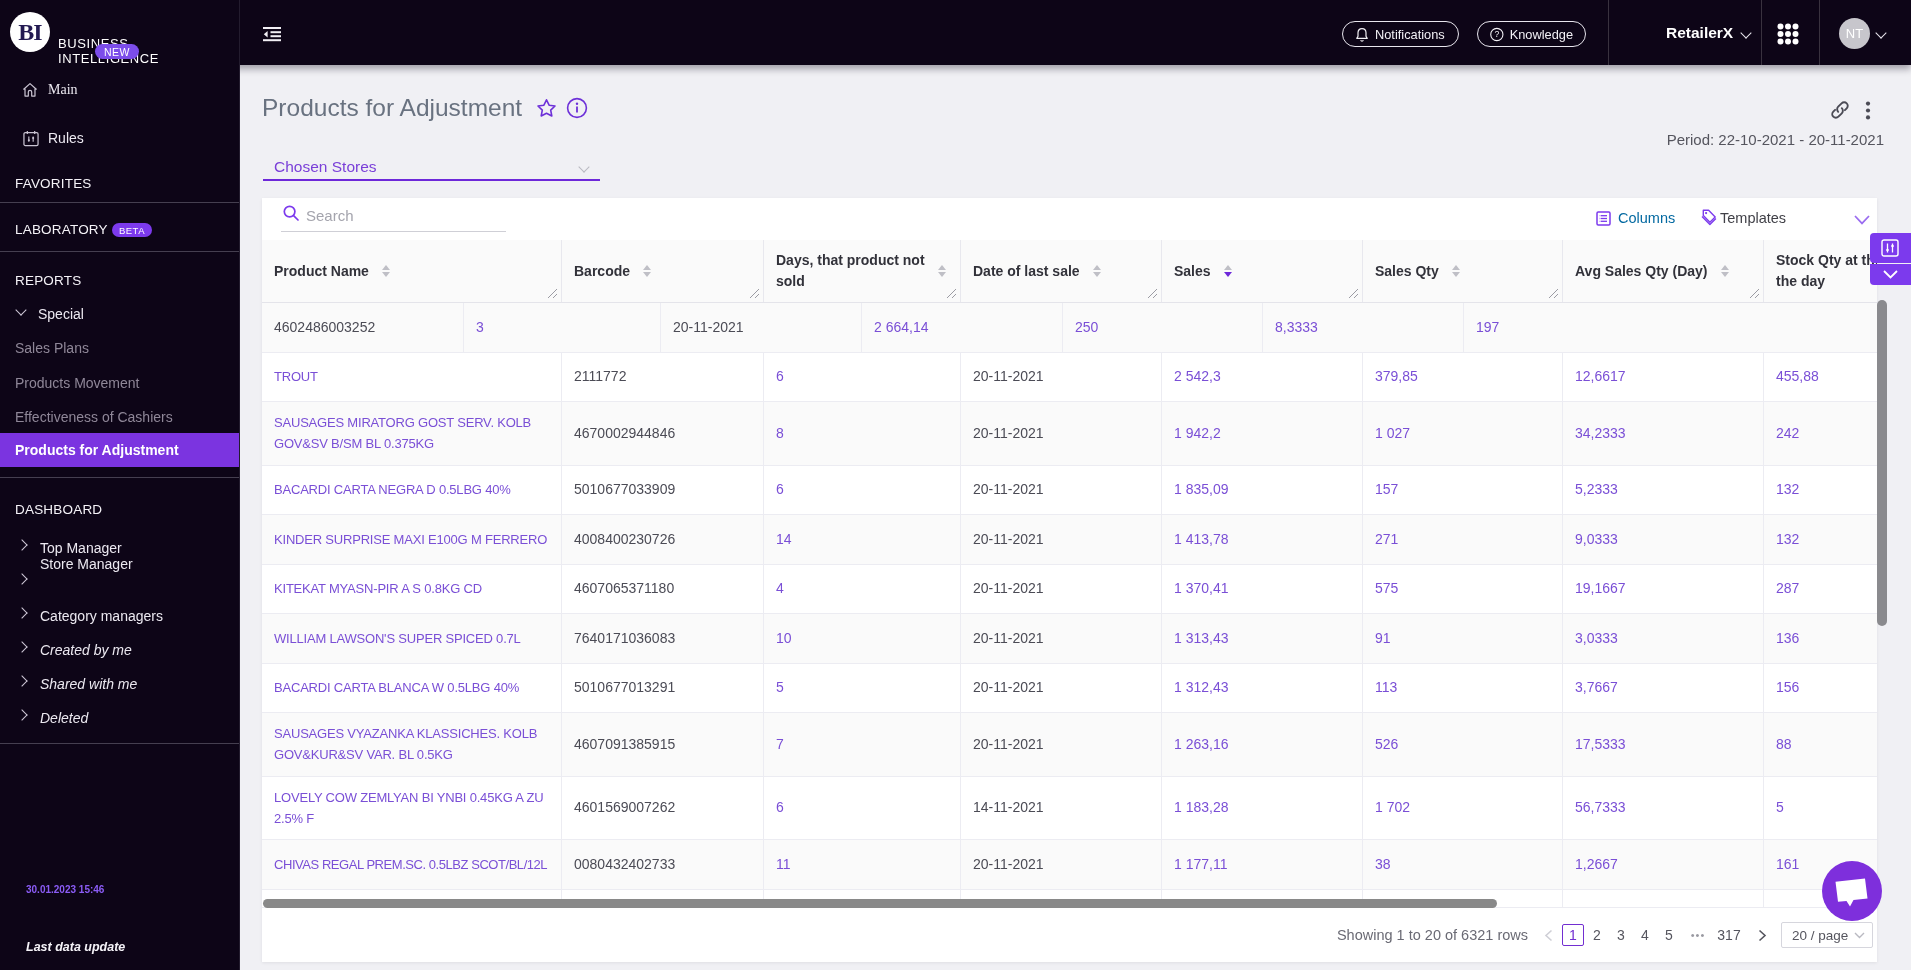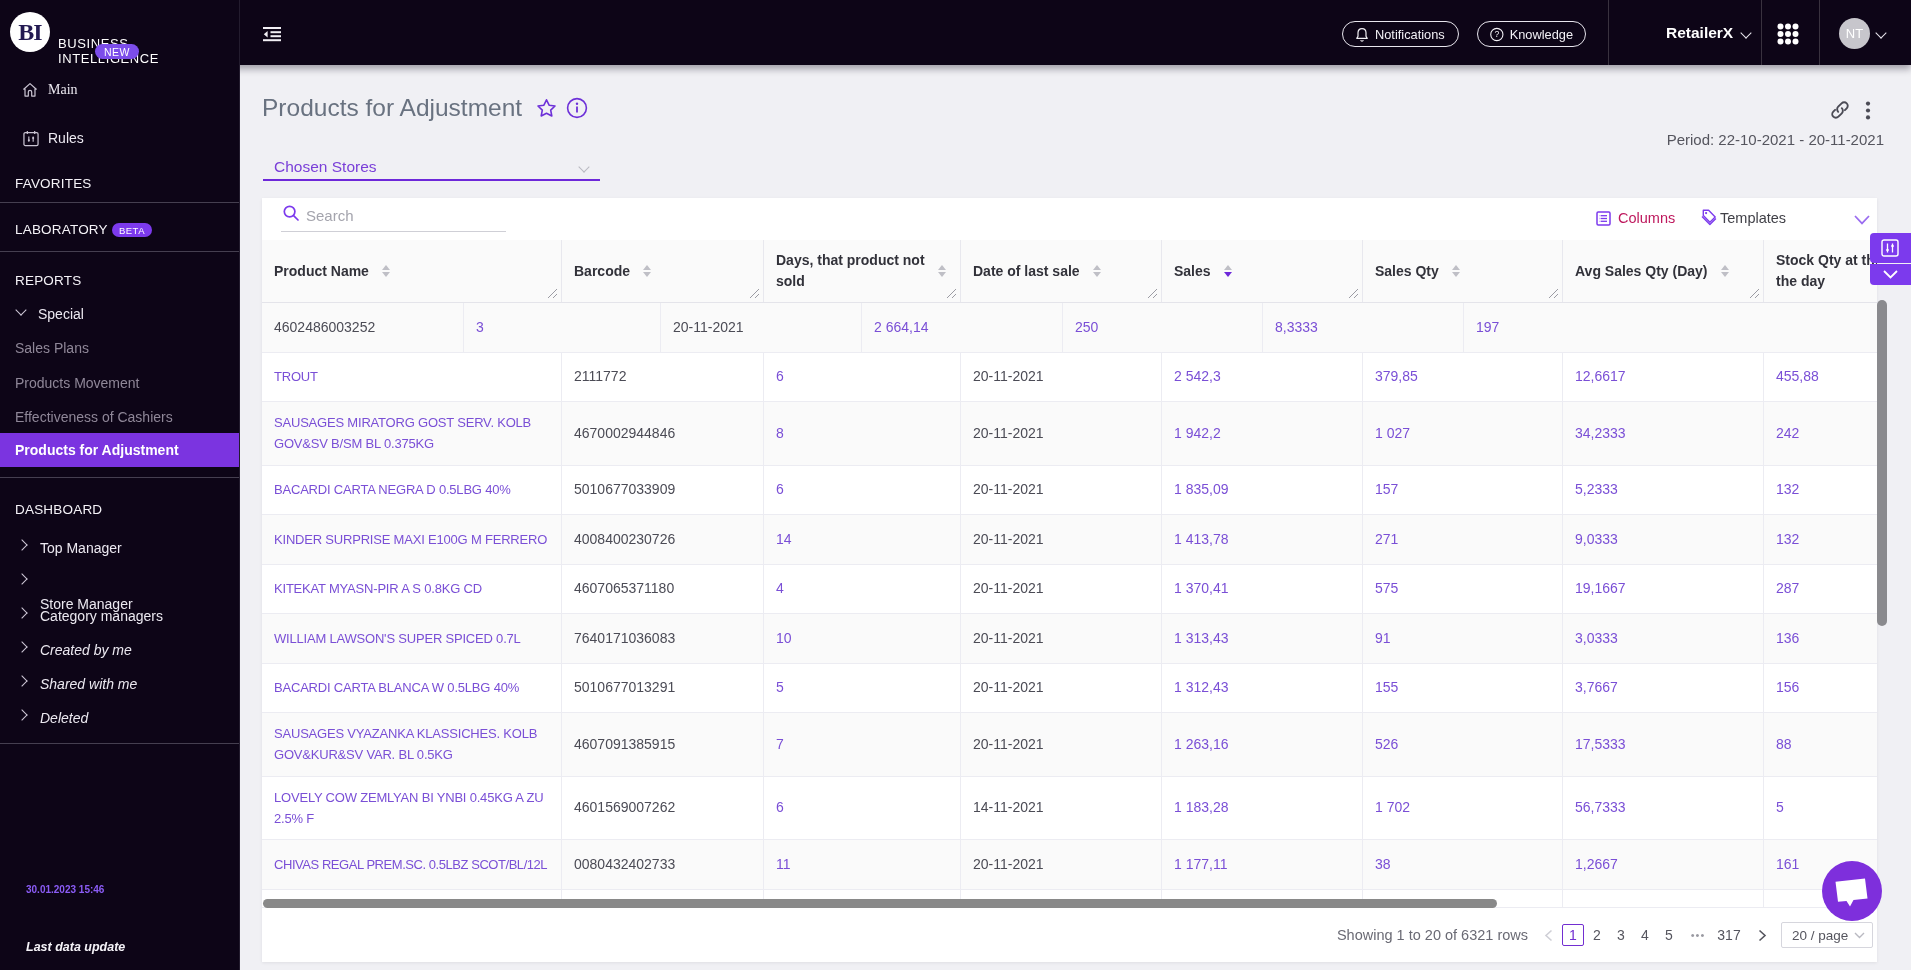--- a/index.html
+++ b/index.html
@@ -125,21 +125,21 @@
   <div class="nav navgray" style="left:15px;top:340px;font-size:14px;">Sales Plans</div>
   <div class="nav navgray" style="left:15px;top:375px;font-size:14px;">Products Movement</div>
   <div class="nav navgray" style="left:15px;top:409px;font-size:14px;">Effectiveness of Cashiers</div>
   <div class="abs" style="left:0;top:433px;width:239px;height:34px;background:#7b34e0;"></div>
   <div class="nav" style="left:15px;top:442px;font-size:14px;color:#ffffff;font-weight:bold;">Products for Adjustment</div>
   <div class="sdiv" style="top:477px"></div>
   <div class="sechead" style="top:502px;">DASHBOARD</div>
   <span class="chev right" style="position:absolute;left:18px;top:541px;"></span>
   <div class="nav" style="left:40px;top:540px;">Top Manager</div>
   <span class="chev right" style="position:absolute;left:18px;top:575px;"></span>
-  <div class="nav" style="left:40px;top:596px;">Store Manager</div>
+  <div class="nav" style="left:40px;top:556px;">Store Manager</div>
   <span class="chev right" style="position:absolute;left:18px;top:609px;"></span>
   <div class="nav" style="left:40px;top:608px;">Category managers</div>
   <span class="chev right" style="position:absolute;left:18px;top:643px;"></span>
   <div class="nav" style="left:40px;top:642px;font-style:italic;">Created by me</div>
   <span class="chev right" style="position:absolute;left:18px;top:677px;"></span>
   <div class="nav" style="left:40px;top:676px;font-style:italic;">Shared with me</div>
   <span class="chev right" style="position:absolute;left:18px;top:711px;"></span>
   <div class="nav" style="left:40px;top:710px;font-style:italic;">Deleted</div>
   <div class="sdiv" style="top:743px"></div>
   <div class="abs" style="left:26px;top:884px;color:#8b5cf6;font-size:10px;font-weight:bold;">30.01.2023 15:46</div>
@@ -182,21 +182,21 @@
     <div class="abs" style="left:19px;top:33px;width:225px;height:1px;background:#cfcfd6;"></div>
     <svg class="abs" style="left:1334px;top:13px" width="15" height="15" viewBox="0 0 15 15">
       <rect x="1" y="1" width="13" height="13" rx="1.2" fill="none" stroke="#7c3aed" stroke-width="1.5"></rect>
       <line x1="4.6" y1="4.7" x2="11" y2="4.7" stroke="#7c3aed" stroke-width="1.3"></line>
       <line x1="4.6" y1="7.5" x2="11" y2="7.5" stroke="#7c3aed" stroke-width="1.3"></line>
       <line x1="4.6" y1="10.3" x2="11" y2="10.3" stroke="#7c3aed" stroke-width="1.3"></line>
       <line x1="3.6" y1="4.7" x2="3.9" y2="4.7" stroke="#7c3aed" stroke-width="1.3"></line>
       <line x1="3.6" y1="7.5" x2="3.9" y2="7.5" stroke="#7c3aed" stroke-width="1.3"></line>
       <line x1="3.6" y1="10.3" x2="3.9" y2="10.3" stroke="#7c3aed" stroke-width="1.3"></line>
     </svg>
-    <div class="abs" style="left:1356px;top:12px;font-size:14.5px;color:#be185d;">Columns</div>
+    <div class="abs" style="left:1356px;top:12px;font-size:14.5px;color:#0369a1;">Columns</div>
     <svg class="abs" style="left:1438px;top:11px" width="18" height="18" viewBox="0 0 18 18">
       <path d="M8.6 1.3 L15.2 7.9 L9.9 13.2 L3.3 6.6 L3.3 1.3 Z" fill="none" stroke="#7c3aed" stroke-width="1.4" stroke-linejoin="round"></path>
       <circle cx="6.1" cy="4.1" r="1.1" fill="#7c3aed"></circle>
       <path d="M2 7.6 L9.9 15.5 L15.9 9.6" fill="none" stroke="#7c3aed" stroke-width="1.4" stroke-linejoin="round"></path>
     </svg>
     <div class="abs" style="left:1458px;top:12px;font-size:14.5px;color:#3f3f46;">Templates</div>
     <svg class="abs" style="left:1592px;top:17px" width="16" height="10" viewBox="0 0 16 10">
       <path d="M1 1 L8 8.4 L15 1" fill="none" stroke="#9a6cf0" stroke-width="1.7"></path>
     </svg>
 
@@ -353,21 +353,21 @@
           <div class="tcell purple" style="width:200px">91</div>
           <div class="tcell purple" style="width:201px">3,0333</div>
           <div class="tcell purple" style="width:200px;border-right:none">136</div>
         </div>
       <div class="trow" style="height:49.5px">
           <div class="tcell purple nm" style="width:300px">BACARDI CARTA BLANCA W 0.5LBG 40%</div>
           <div class="tcell" style="width:202px">5010677013291</div>
           <div class="tcell purple" style="width:197px">5</div>
           <div class="tcell" style="width:201px">20-11-2021</div>
           <div class="tcell purple" style="width:201px">1 312,43</div>
-          <div class="tcell purple" style="width:200px">155</div>
+          <div class="tcell purple" style="width:200px">113</div>
           <div class="tcell purple" style="width:201px">3,7667</div>
           <div class="tcell purple" style="width:200px;border-right:none">156</div>
         </div>
       <div class="trow odd" style="height:63.5px">
           <div class="tcell purple nm" style="width:300px">
             <span>SAUSAGES VYAZANKA KLASSICHES. KOLB<br>GOV&amp;KUR&amp;SV VAR. BL 0.5KG</span>
           </div>
           <div class="tcell" style="width:202px">4607091385915</div>
           <div class="tcell purple" style="width:197px">7</div>
           <div class="tcell" style="width:201px">20-11-2021</div>

